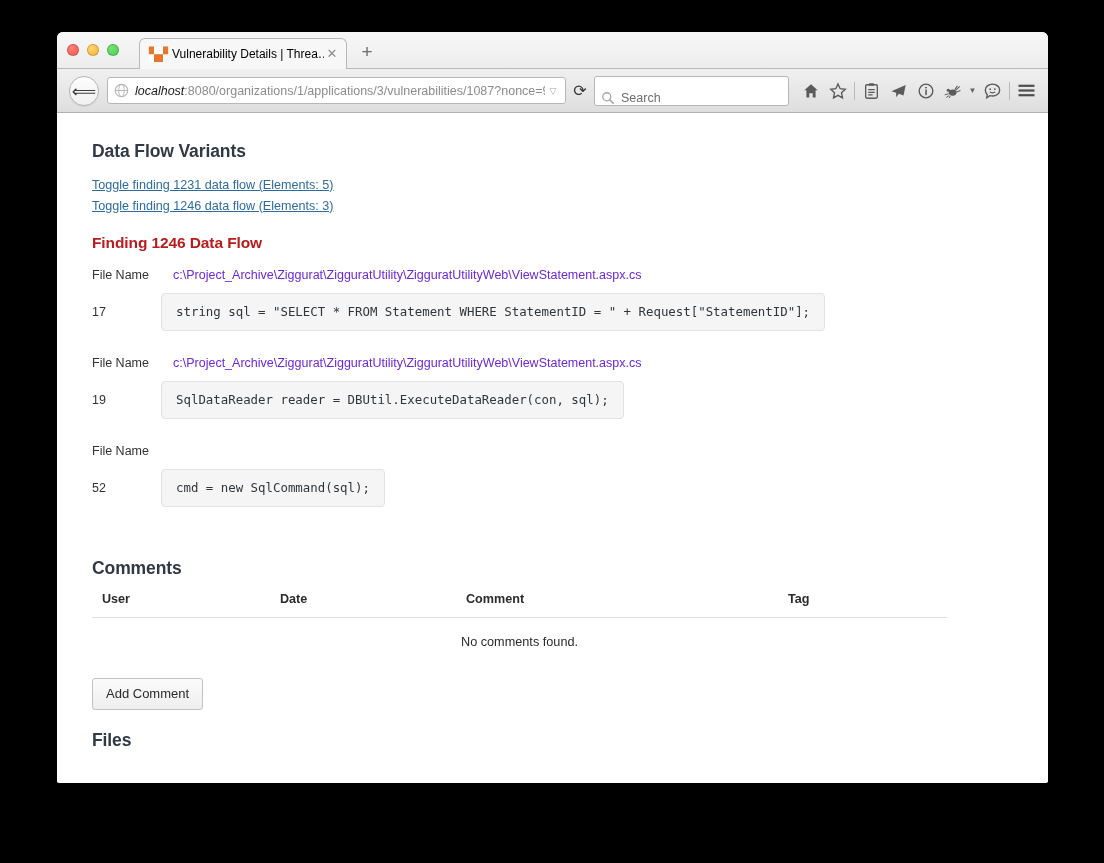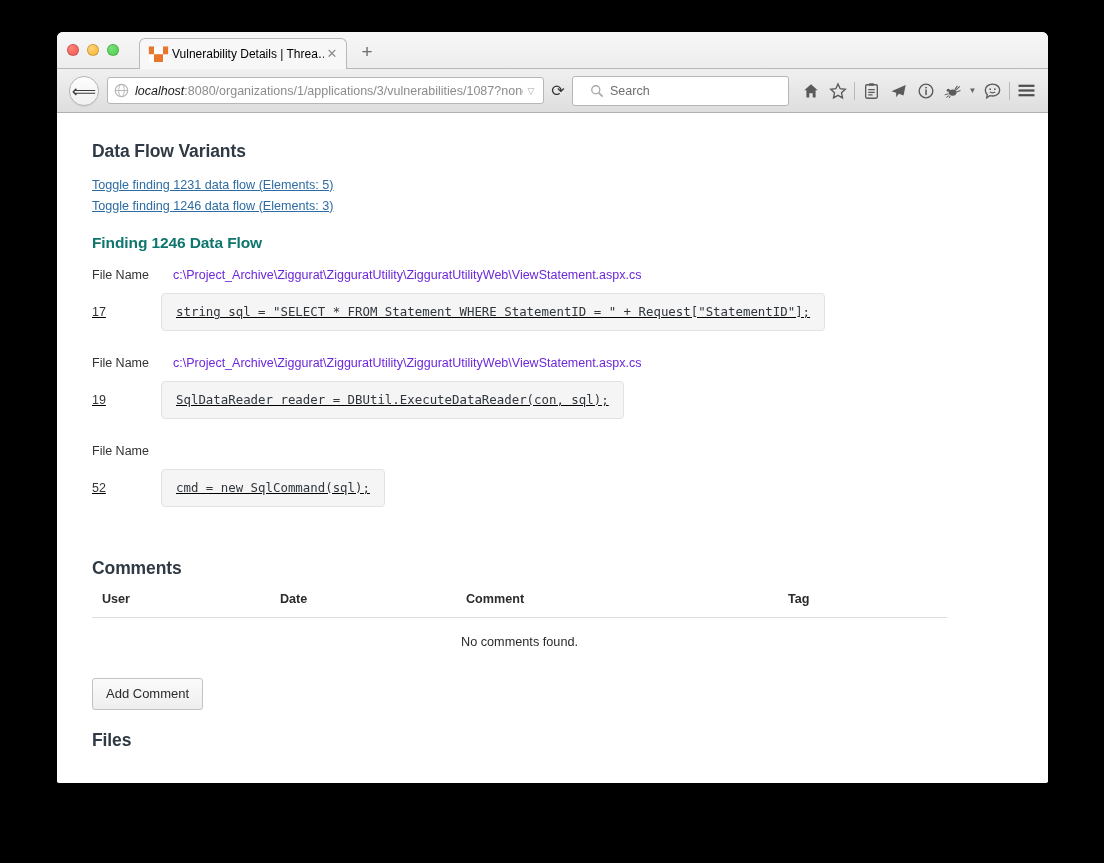--- a/index.html
+++ b/index.html
@@ -188,22 +188,22 @@
     cursor: pointer;
   }
 
   #search-bar {
     flex: 0 0 180px;
     height: 30px;
     background: #ffffff;
     border: 1px solid #b6b6b6;
     border-radius: 3px;
     display: flex;
-    align-items: center;
-    padding: 0 17px;
+    align-items: flex-end;
+    padding: 0 6px;
     margin-right: 8px;
     cursor: text;
   }
   #search-bar .s-icon {
     flex: 0 0 14px; margin-right: 6px; opacity: 0.6;
   }
   #search-input {
     flex: 1 1 auto;
     border: none; outline: none;
     font-family: "Liberation Sans", sans-serif;
@@ -255,21 +255,21 @@
   h2.section-title {
     font-size: 17.5px;
     font-weight: bold;
     color: #2f3a44;
     letter-spacing: -0.1px;
     margin-bottom: 13px;
   }
   h3.sub-title {
     font-size: 15.5px;
     font-weight: bold;
-    color: #0f766e;
+    color: #b91c1c;
     letter-spacing: -0.1px;
     margin: 18px 0 16px 0;
   }
 
   a.variant-link {
     display: block;
     font-size: 12.6px;
     color: #2d6ca2;
     text-decoration: underline;
     line-height: 20.5px;
@@ -292,21 +292,20 @@
   }
   .flow-filename-value {
     font-size: 12.5px;
     color: #6d28d9;
   }
 
   .flow-code-row {
     display: flex;
     align-items: center;
     min-height: 44px;
-    text-decoration: underline;
   }
   .flow-lineno {
     flex: 0 0 69px;
     font-size: 12.5px;
     color: #333333;
   }
   .flow-code-box {
     display: inline-block;
     background: #f5f5f5;
     border: 1px solid #e2e2e2;

